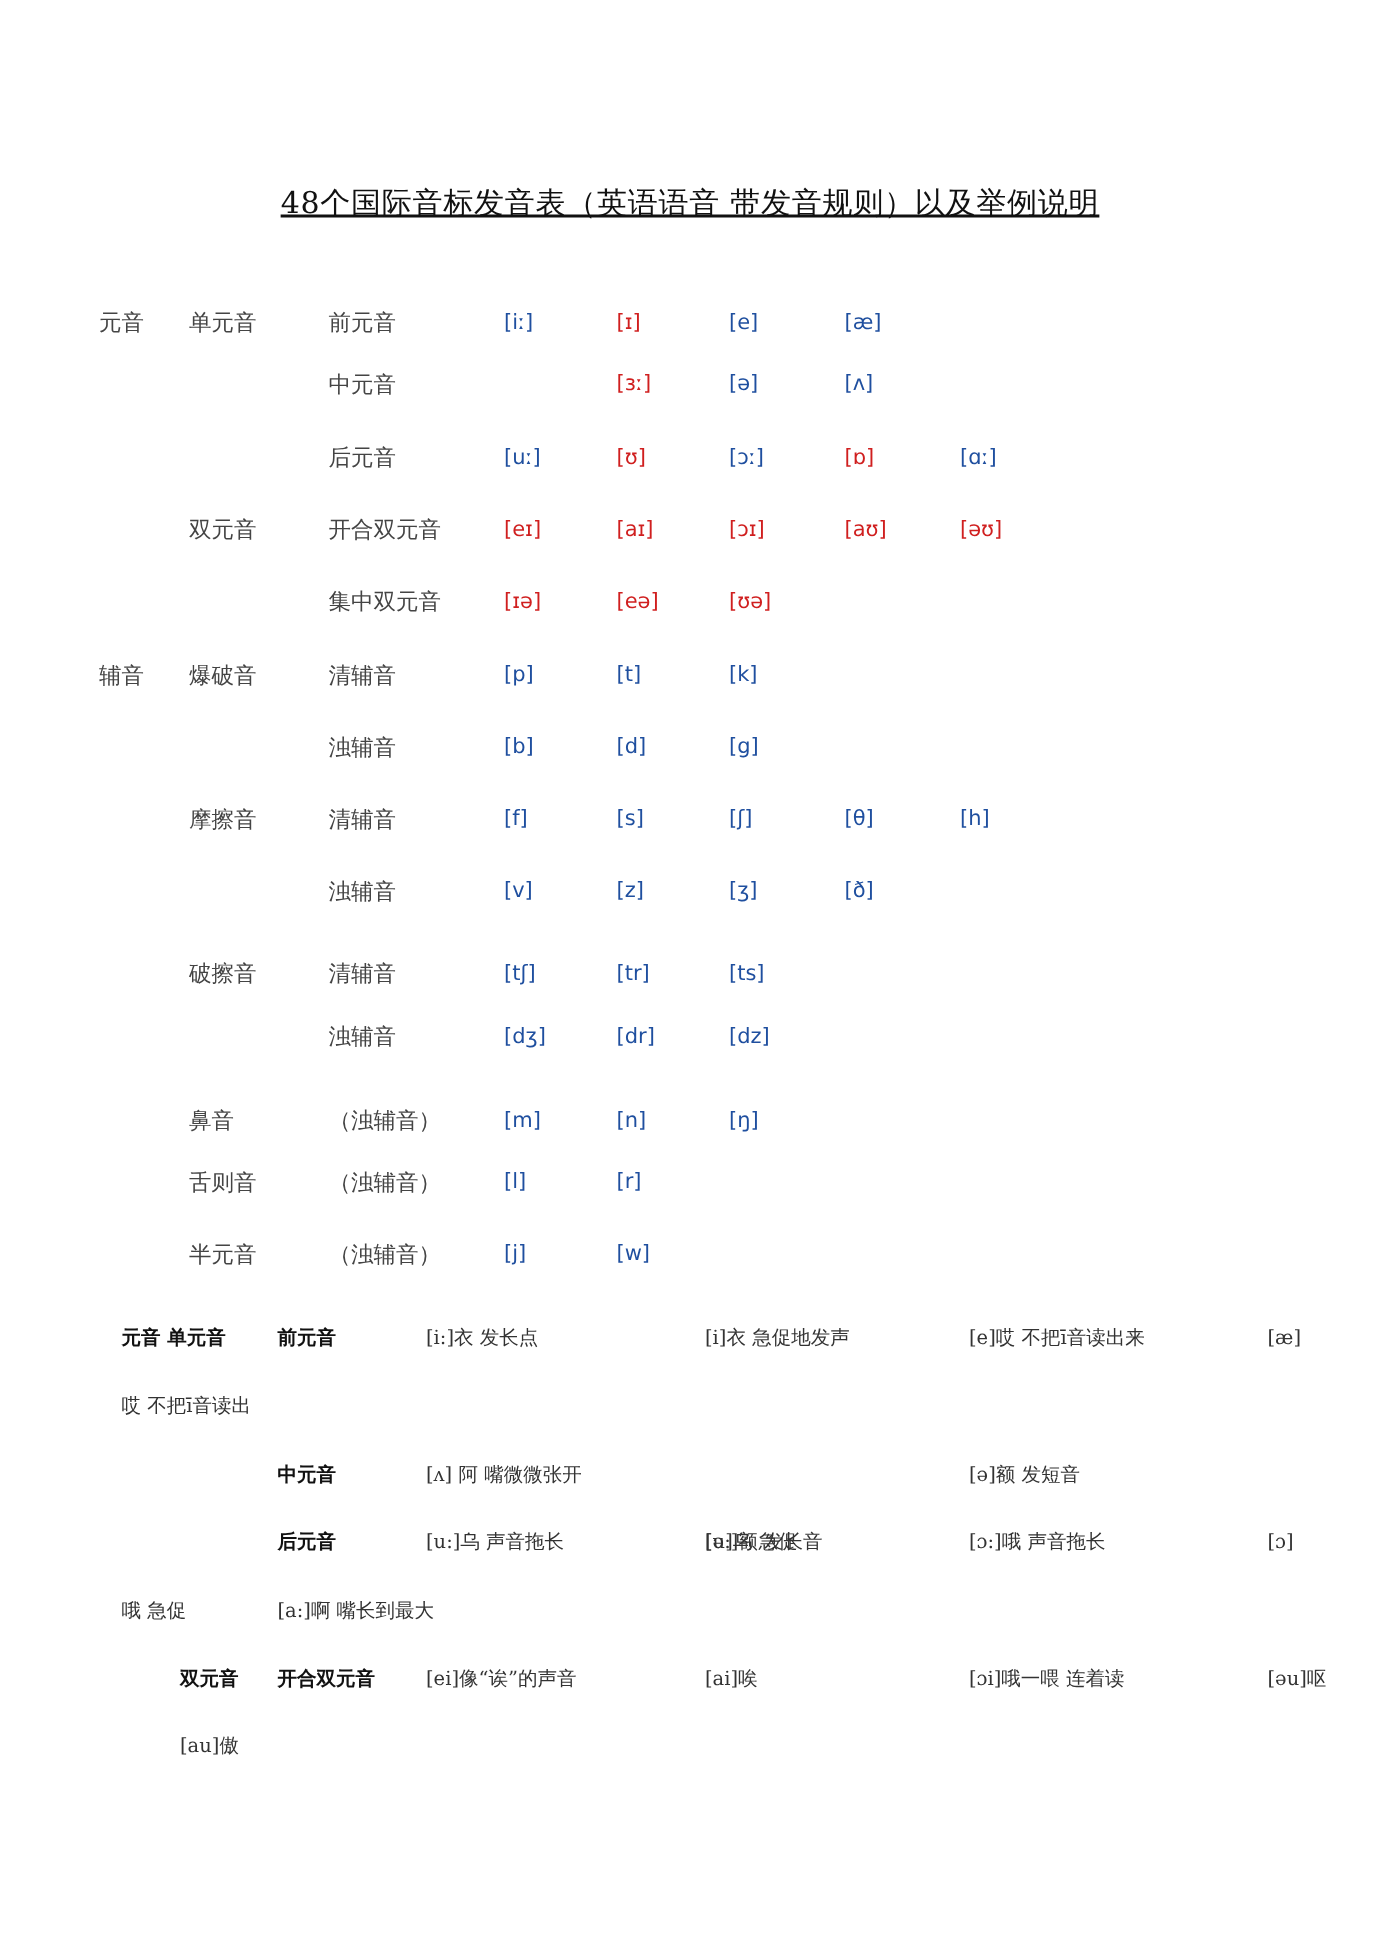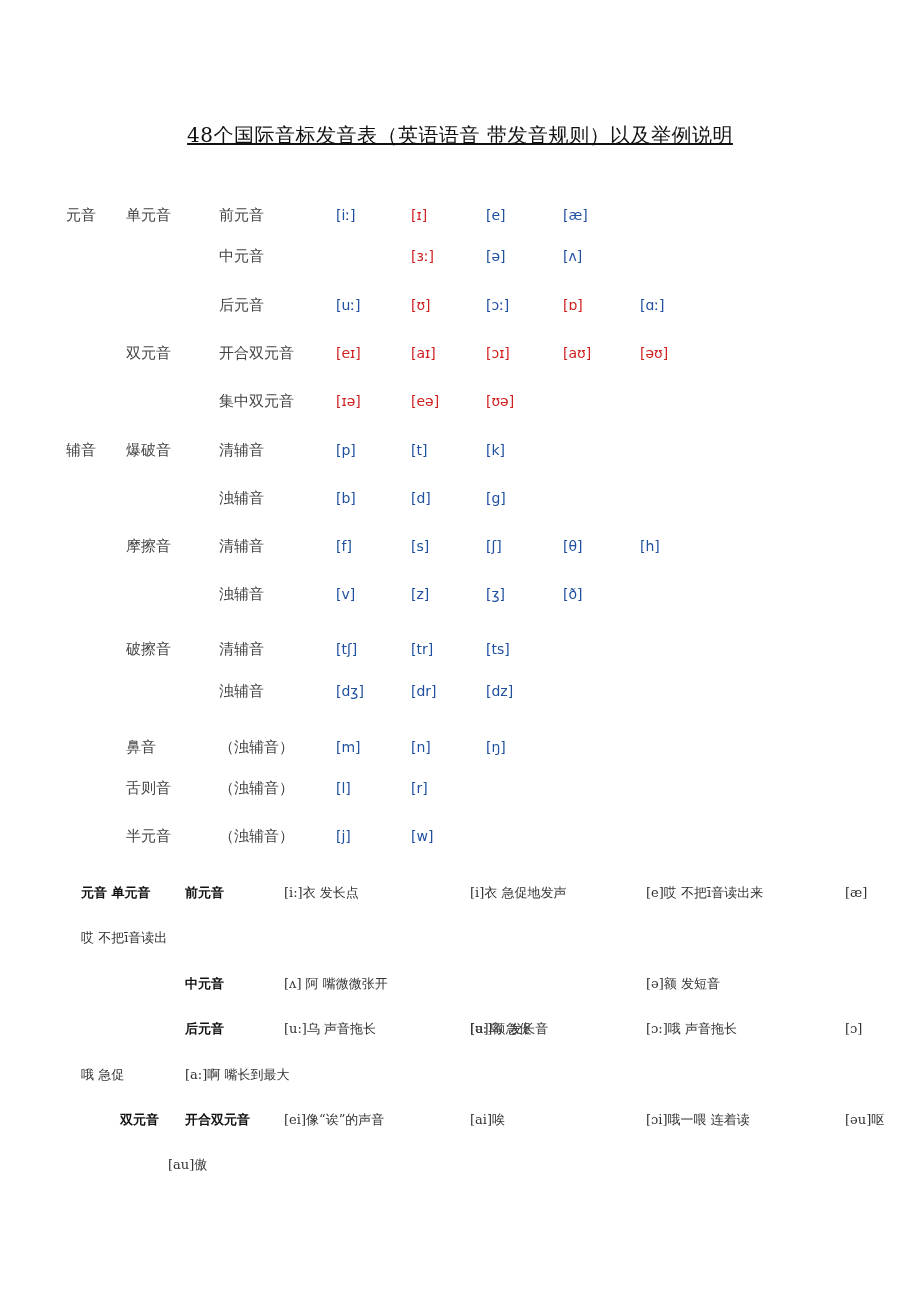--- a/index.html
+++ b/index.html
@@ -175,14 +175,14 @@
   <span class="ex" style="left:81px; top:1060px;">哦 急促</span>
   <span class="ex" style="left:185px; top:1060px;">[a:]啊 嘴长到最大</span>
 
   <span class="ex bold" style="left:120px; top:1105px;">双元音</span>
   <span class="ex bold" style="left:185px; top:1105px;">开合双元音</span>
   <span class="ex" style="left:284px; top:1105px;">[ei]像“诶”的声音</span>
   <span class="ex" style="left:470px; top:1105px;text-align:center;">[ai]唉</span>
   <span class="ex" style="left:646px; top:1105px;">[ɔi]哦一喂 连着读</span>
   <span class="ex" style="left:845px; top:1105px;">[əu]呕</span>
 
-  <span class="ex" style="left:120px; top:1150px;margin-left:48px;">[au]傲</span>
+  <span class="ex" style="left:120px; top:1150px;">[au]傲</span>
 </div>
 
 </body></html>

